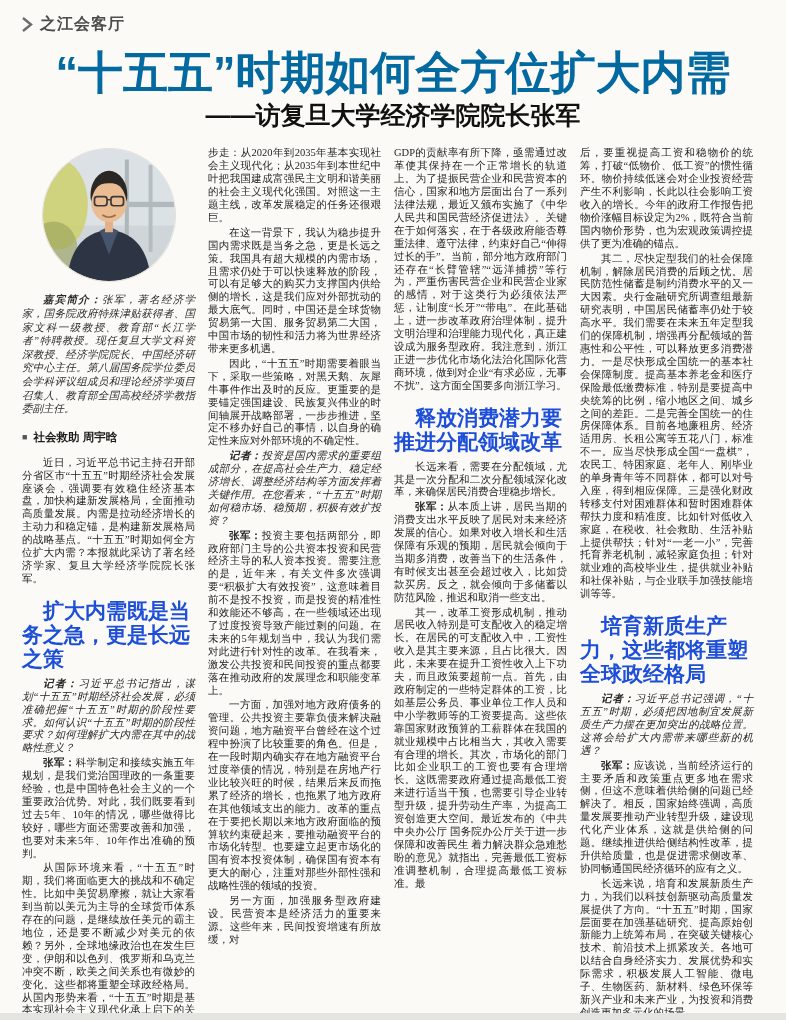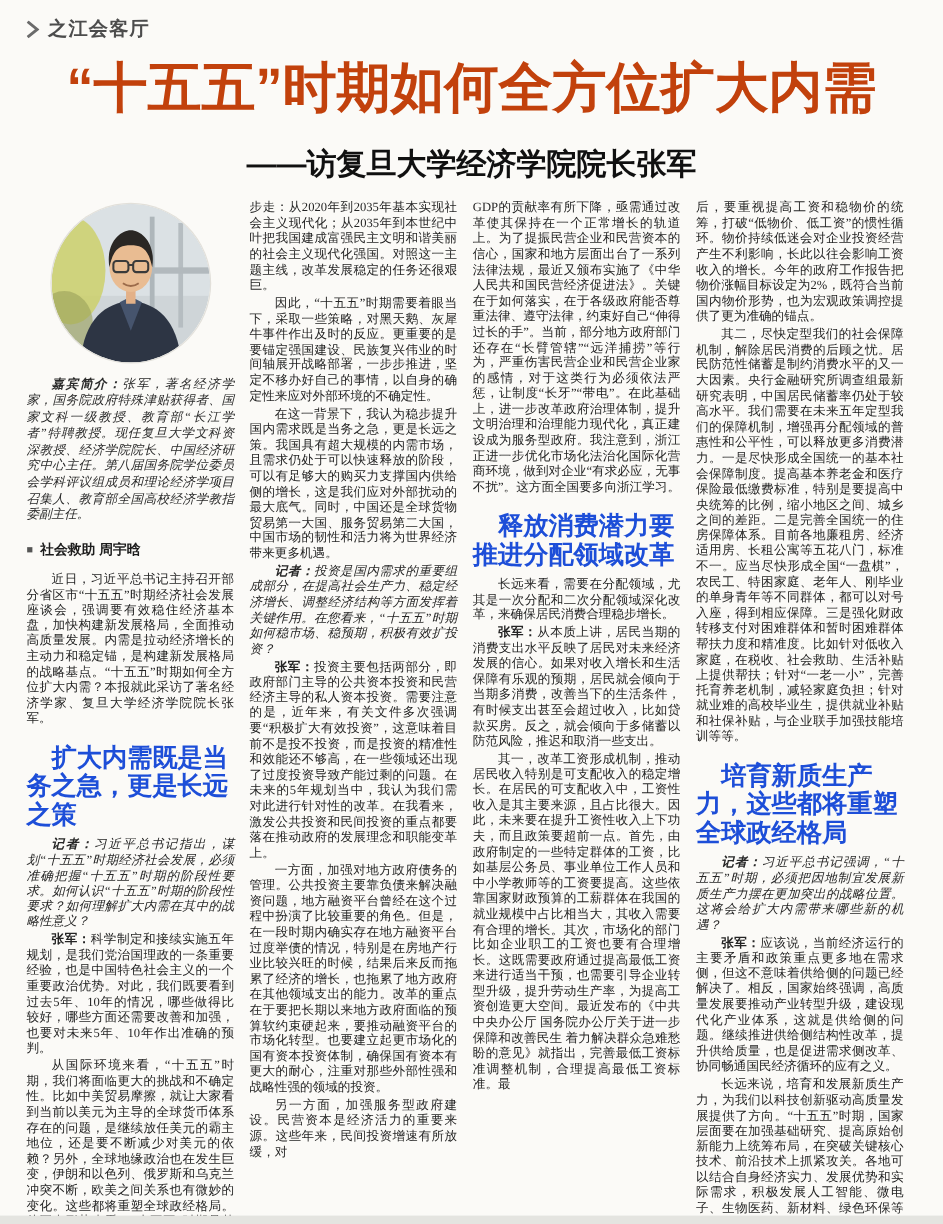--- a/index.html
+++ b/index.html
@@ -7,24 +7,24 @@
     width:786px;height:1020px;overflow:hidden;position:relative;
     background:#fbfaf7;color:#232323;
     font-family:"Liberation Serif", serif;
   }
   .page{box-sizing:border-box;height:100%;padding:14px 22px 4px;position:relative;}
   .kicker{display:flex;align-items:center;gap:7px;
     font-family:"Liberation Sans", sans-serif;font-weight:bold;
     font-size:16px;color:#4c4c4c;letter-spacing:1px;}
   .kicker svg{display:block;}
   h1.title{font-family:"Liberation Sans", sans-serif;font-weight:900;
-    font-size:45px;line-height:1.12;text-align:center;color:#c2410c;
+    font-size:45px;line-height:1.12;text-align:center;color:#0369a1;
     margin:13px 0 0;letter-spacing:0;}
   h2.subtitle{font-family:"Liberation Sans", sans-serif;font-weight:bold;
-    font-size:25px;text-align:center;color:#101010;margin:22px 0 15px;}
+    font-size:25px;text-align:center;color:#101010;margin:1px 0 15px;}
   .grid{display:flex;gap:13px;align-items:flex-start;}
   .col{width:173px;flex:0 0 173px;}
   .photo{width:132px;height:132px;border-radius:50%;overflow:hidden;
     margin:2px auto 12px;display:block;box-shadow:0 0 0 1px #e2e0da;}
   .bio{font-size:10.5px;line-height:13.6px;font-style:italic;
     text-align:justify;text-indent:2em;margin:0 0 14px;color:#2a2a2a;}
   .bio b{font-style:italic;}
   .byline{font-family:"Liberation Sans", sans-serif;font-weight:bold;
     font-size:11.5px;color:#1c1c1c;display:flex;align-items:center;gap:6px;
     margin:2px 0 12px;}
@@ -97,22 +97,22 @@
 
       <p>近日，习近平总书记主持召开部分省区市“十五五”时期经济社会发展座谈会，强调要有效稳住经济基本盘，加快构建新发展格局，全面推动高质量发展。内需是拉动经济增长的主动力和稳定锚，是构建新发展格局的战略基点。“十五五”时期如何全方位扩大内需？本报就此采访了著名经济学家、复旦大学经济学院院长张军。</p>
       <h3 class="section">扩大内需既是当务之急，更是长远之策</h3>
       <p class="q"><span class="speaker">记者：</span><span>习近平总书记指出，谋划“十五五”时期经济社会发展，必须准确把握“十五五”时期的阶段性要求。如何认识“十五五”时期的阶段性要求？如何理解扩大内需在其中的战略性意义？</span></p>
       <p><span class="speaker">张军：</span><span>科学制定和接续实施五年规划，是我们党治国理政的一条重要经验，也是中国特色社会主义的一个重要政治优势。对此，我们既要看到过去5年、10年的情况，哪些做得比较好，哪些方面还需要改善和加强，也要对未来5年、10年作出准确的预判。</span></p>
       <p>从国际环境来看，“十五五”时期，我们将面临更大的挑战和不确定性。比如中美贸易摩擦，就让大家看到当前以美元为主导的全球货币体系存在的问题，是继续放任美元的霸主地位，还是要不断减少对美元的依赖？另外，全球地缘政治也在发生巨变，伊朗和以色列、俄罗斯和乌克兰冲突不断，欧美之间关系也有微妙的变化。这些都将重塑全球政经格局。从国内形势来看，“十五五”时期是基本实现社会主义现代化承上启下的关键五年。党的二十大再次明确，全面建成社会主义现代化强国，总的战略安排是分两</p>
     </div>
 
     <div class="col">
       <p class="cont">步走：从2020年到2035年基本实现社会主义现代化；从2035年到本世纪中叶把我国建成富强民主文明和谐美丽的社会主义现代化强国。对照这一主题主线，改革发展稳定的任务还很艰巨。</p>
+      <p>在这一背景下，我认为稳步提升国内需求既是当务之急，更是长远之策。我国具有超大规模的内需市场，且需求仍处于可以快速释放的阶段，可以有足够大的购买力支撑国内供给侧的增长，这是我们应对外部扰动的最大底气。同时，中国还是全球货物贸易第一大国、服务贸易第二大国，中国市场的韧性和活力将为世界经济带来更多机遇。</p>
       <p>因此，“十五五”时期需要着眼当下，采取一些策略，对黑天鹅、灰犀牛事件作出及时的反应。更重要的是要锚定强国建设、民族复兴伟业的时间轴展开战略部署，一步步推进，坚定不移办好自己的事情，以自身的确定性来应对外部环境的不确定性。</p>
-      <p>在这一背景下，我认为稳步提升国内需求既是当务之急，更是长远之策。我国具有超大规模的内需市场，且需求仍处于可以快速释放的阶段，可以有足够大的购买力支撑国内供给侧的增长，这是我们应对外部扰动的最大底气。同时，中国还是全球货物贸易第一大国、服务贸易第二大国，中国市场的韧性和活力将为世界经济带来更多机遇。</p>
       <p class="q"><span class="speaker">记者：</span><span>投资是国内需求的重要组成部分，在提高社会生产力、稳定经济增长、调整经济结构等方面发挥着关键作用。在您看来，“十五五”时期如何稳市场、稳预期，积极有效扩投资？</span></p>
       <p><span class="speaker">张军：</span><span>投资主要包括两部分，即政府部门主导的公共资本投资和民营经济主导的私人资本投资。需要注意的是，近年来，有关文件多次强调要“积极扩大有效投资”，这意味着目前不是投不投资，而是投资的精准性和效能还不够高，在一些领域还出现了过度投资导致产能过剩的问题。在未来的5年规划当中，我认为我们需对此进行针对性的改革。在我看来，激发公共投资和民间投资的重点都要落在推动政府的发展理念和职能变革上。</span></p>
       <p>一方面，加强对地方政府债务的管理。公共投资主要靠负债来解决融资问题，地方融资平台曾经在这个过程中扮演了比较重要的角色。但是，在一段时期内确实存在地方融资平台过度举债的情况，特别是在房地产行业比较兴旺的时候，结果后来反而拖累了经济的增长，也拖累了地方政府在其他领域支出的能力。改革的重点在于要把长期以来地方政府面临的预算软约束硬起来，要推动融资平台的市场化转型。也要建立起更市场化的国有资本投资体制，确保国有资本有更大的耐心，注重对那些外部性强和战略性强的领域的投资。</p>
       <p>另一方面，加强服务型政府建设。民营资本是经济活力的重要来源。这些年来，民间投资增速有所放缓，对</p>
     </div>
 
     <div class="col">
       <p class="cont">GDP的贡献率有所下降，亟需通过改革使其保持在一个正常增长的轨道上。为了提振民营企业和民营资本的信心，国家和地方层面出台了一系列法律法规，最近又颁布实施了《中华人民共和国民营经济促进法》。关键在于如何落实，在于各级政府能否尊重法律、遵守法律，约束好自己“伸得过长的手”。当前，部分地方政府部门还存在“长臂管辖”“远洋捕捞”等行为，严重伤害民营企业和民营企业家的感情，对于这类行为必须依法严惩，让制度“长牙”“带电”。在此基础上，进一步改革政府治理体制，提升文明治理和治理能力现代化，真正建设成为服务型政府。我注意到，浙江正进一步优化市场化法治化国际化营商环境，做到对企业“有求必应，无事不扰”。这方面全国要多向浙江学习。</p>
       <h3 class="section">释放消费潜力要推进分配领域改革</h3>
       <p>长远来看，需要在分配领域，尤其是一次分配和二次分配领域深化改革，来确保居民消费合理稳步增长。</p>

